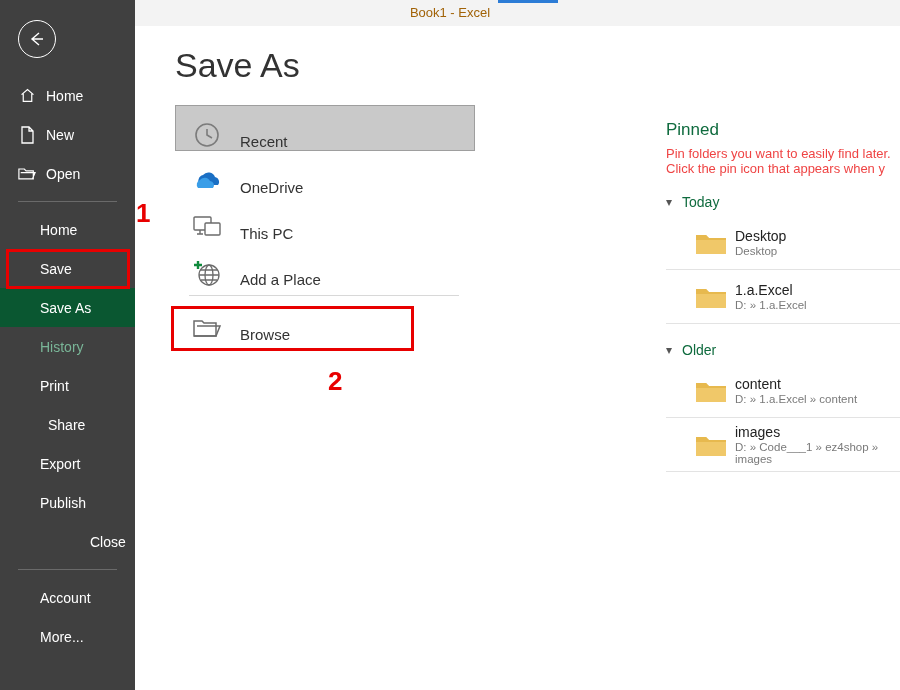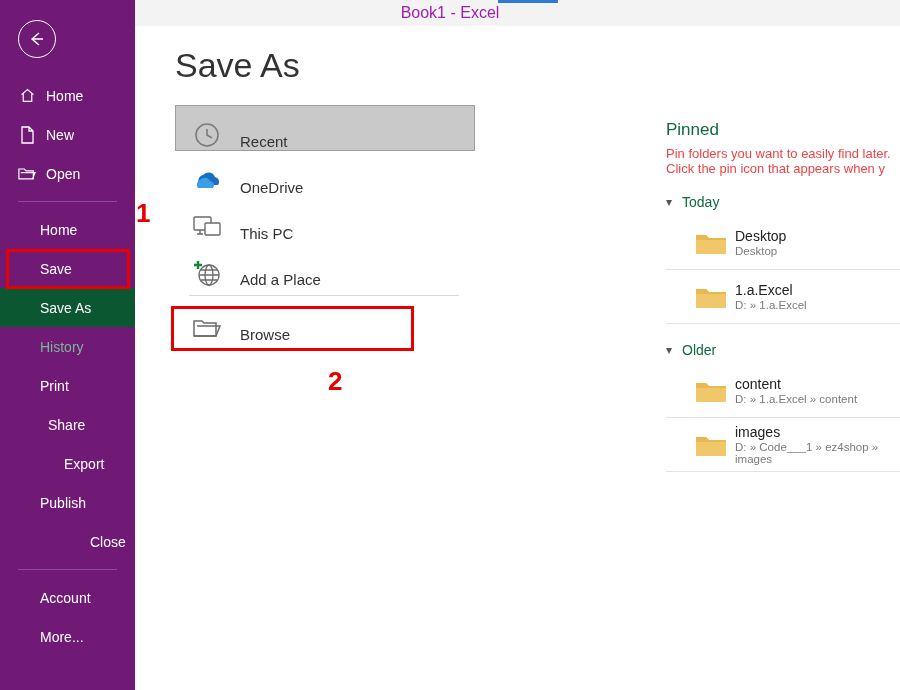--- a/index.html
+++ b/index.html
@@ -1,24 +1,24 @@
 <!DOCTYPE html>
 <html><head>
   <meta charset="utf-8">
   <style>
     * { margin:0; padding:0; box-sizing:border-box; font-family:"Segoe UI", Arial, sans-serif; }
     body { width:900px; height:690px; overflow:hidden; background:#f3f3f3; position:relative; }
 
     
     .titlebar { position:absolute; top:0; left:0; right:0; height:26px; text-align:center;
-      font-size:16px; line-height:26px; color:#a21caf; }
+      font-size:13px; line-height:26px; color:#a16207; }
     .titlebar .accent { position:absolute; left:498px; top:0; width:60px; height:3px; background:#2c7cd6; }
 
     
-    .sidebar { position:absolute; left:0; top:0; bottom:0; width:135px; background:#701a75;
+    .sidebar { position:absolute; left:0; top:0; bottom:0; width:135px; background:#404040;
       color:#fff; padding-top:14px; }
     .back-btn { width:38px; height:38px; border:1.3px solid #fff; border-radius:50%;
       margin:6px 0 18px 18px; display:flex; align-items:center; justify-content:center; cursor:pointer; }
     .back-btn svg { stroke:#fff; fill:none; }
     .nav-item { display:flex; align-items:center; gap:10px; padding:0 18px; height:39px;
       font-size:14px; cursor:pointer; }
     .nav-item .icon { width:18px; display:flex; justify-content:center; }
     .nav-item.disabled { color:#79b597; cursor:default; }
     .nav-item.active { background:#0a5731; }
     .divider { height:1px; background:rgba(255,255,255,0.22); margin:8px 18px; }
@@ -107,21 +107,21 @@
   </div>
   <div class="nav-item disabled" style="padding-left:40px;">
     <span>History</span>
   </div>
   <div class="nav-item" style="padding-left:40px;">
     <span>Print</span>
   </div>
   <div class="nav-item" style="padding-left:48px;">
     <span>Share</span>
   </div>
-  <div class="nav-item" style="padding-left:64px;">
+  <div class="nav-item" style="padding-left:40px;">
     <span>Export</span>
   </div>
   <div class="nav-item" style="padding-left:40px;">
     <span>Publish</span>
   </div>
   <div class="nav-item" style="padding-left:56px;margin-left:34px;">
     <span>Close</span>
   </div>
 
   <div class="divider"></div>

